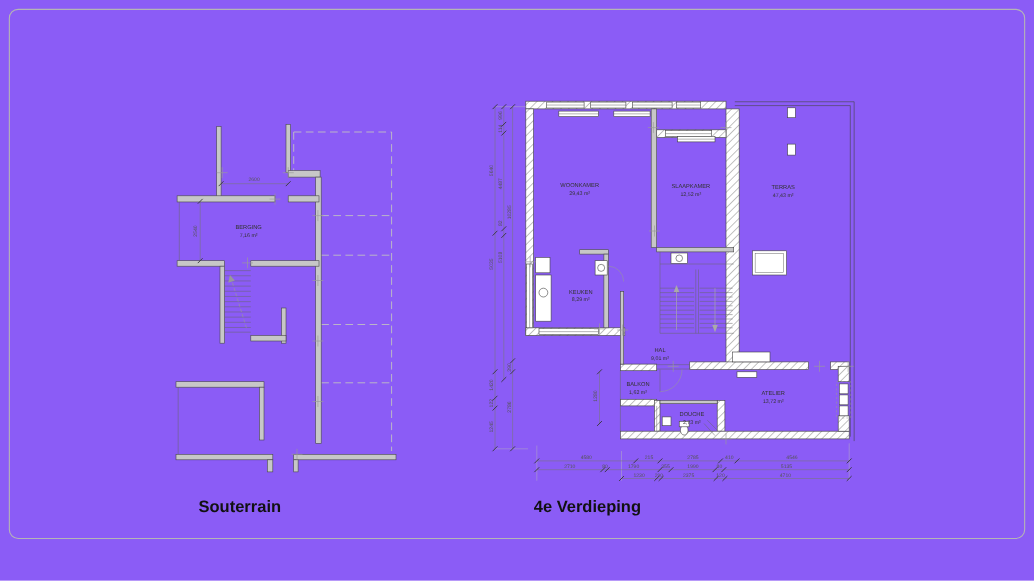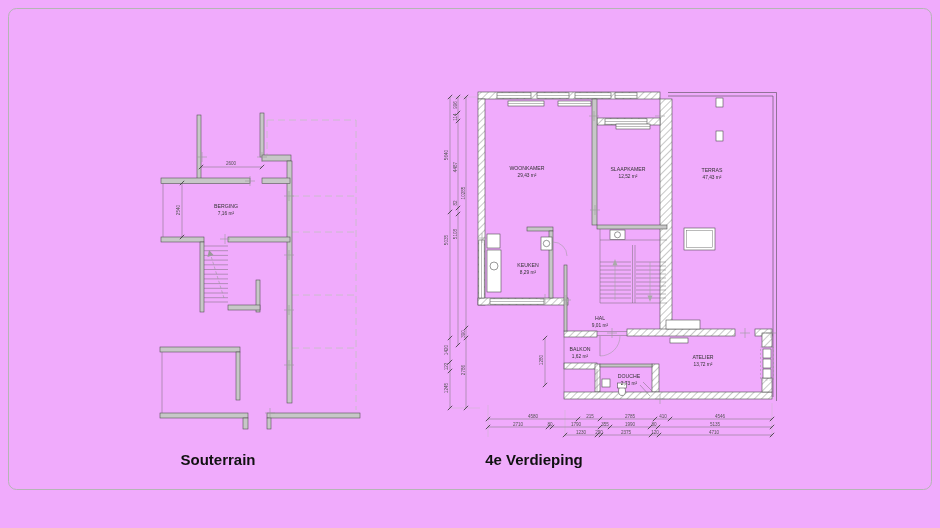--- a/index.html
+++ b/index.html
@@ -1,16 +1,16 @@
 <!DOCTYPE html>
 <html><head>
 <meta charset="utf-8">
 <style>
   html,body{margin:0;padding:0;background:#fff;}
-  .sheet{position:relative;width:940px;height:528px;background:#f0abfc;overflow:hidden;
+  .sheet{position:relative;width:940px;height:528px;background:#8b5cf6;overflow:hidden;
          font-family:"Liberation Sans",sans-serif;}
   svg{position:absolute;left:0;top:0;}
   svg text{font-family:"Liberation Sans",sans-serif;}
   .room-name{font-size:5.2px;fill:#333;text-anchor:middle;}
   .room-area{font-size:4.8px;fill:#333;text-anchor:middle;}
   .dim{font-size:4.6px;fill:#555;text-anchor:middle;}
   .title{font-size:15px;font-weight:bold;fill:#111;text-anchor:middle;}
   .wallG{fill:#c7c7c7;stroke:#4a4a4a;stroke-width:0.55;}
   .wallH{fill:url(#hatch);stroke:#4a4a4a;stroke-width:0.6;}
   .thin{stroke:#444;stroke-width:0.55;fill:none;}

